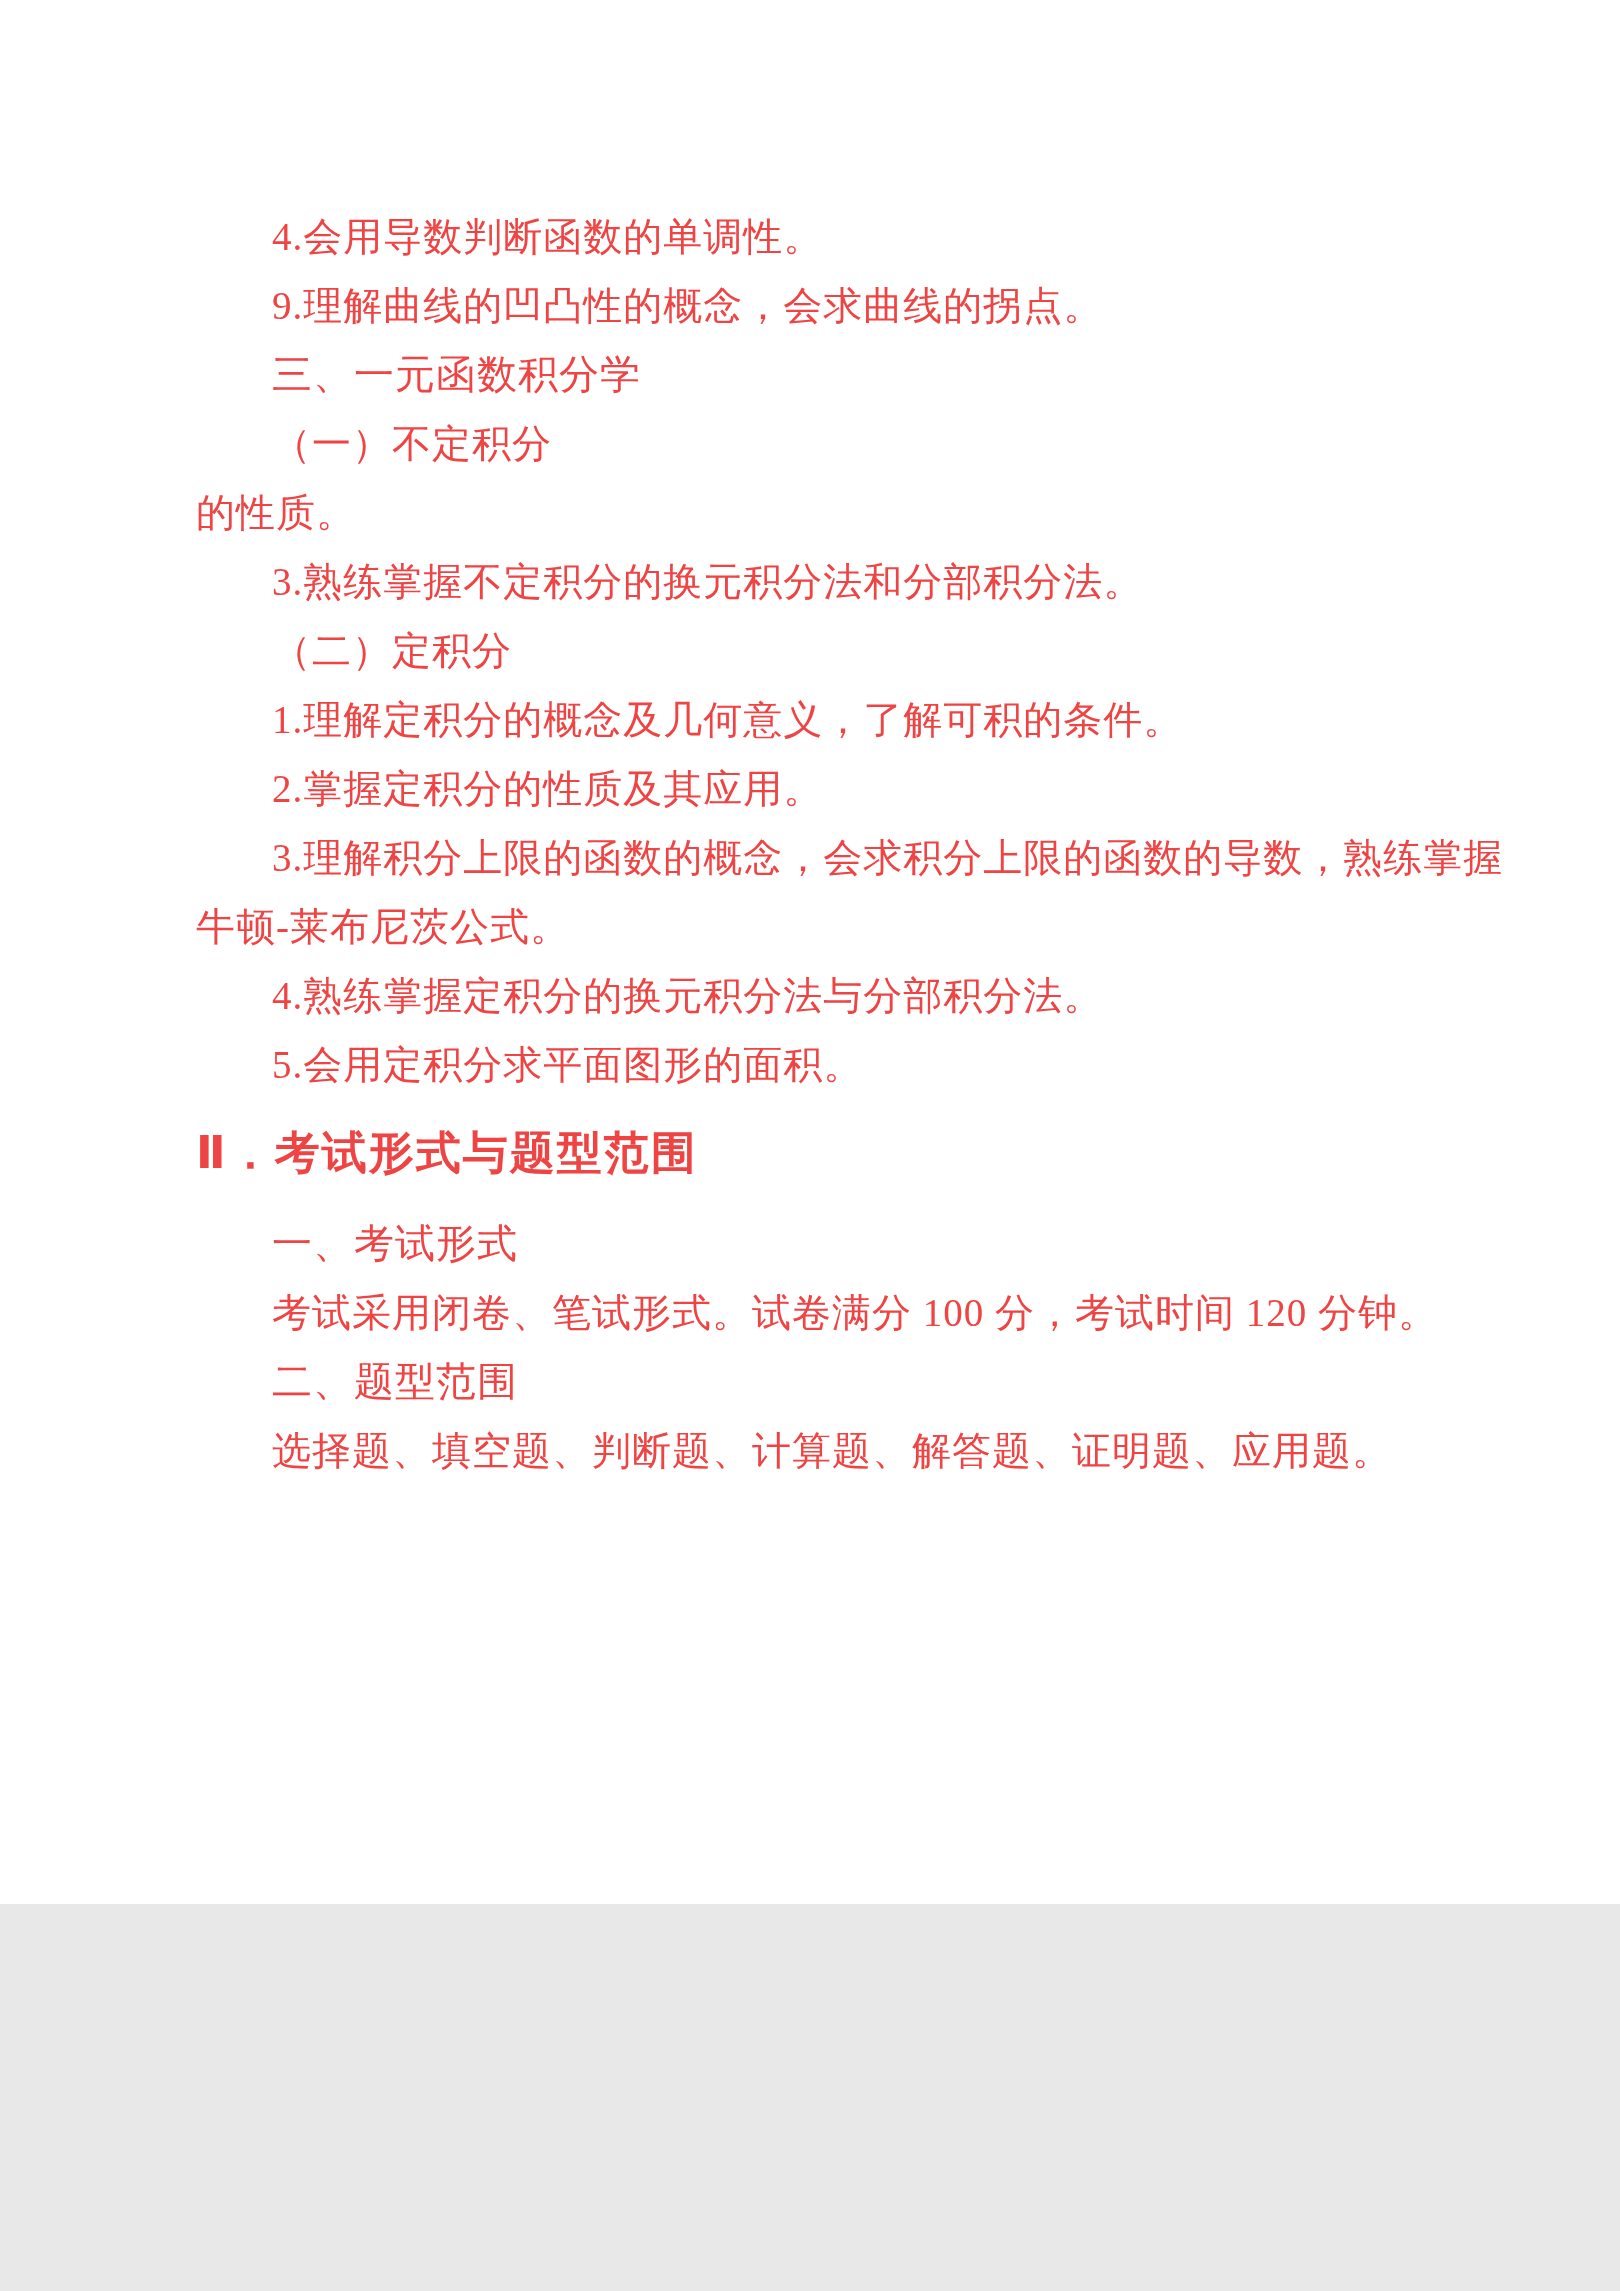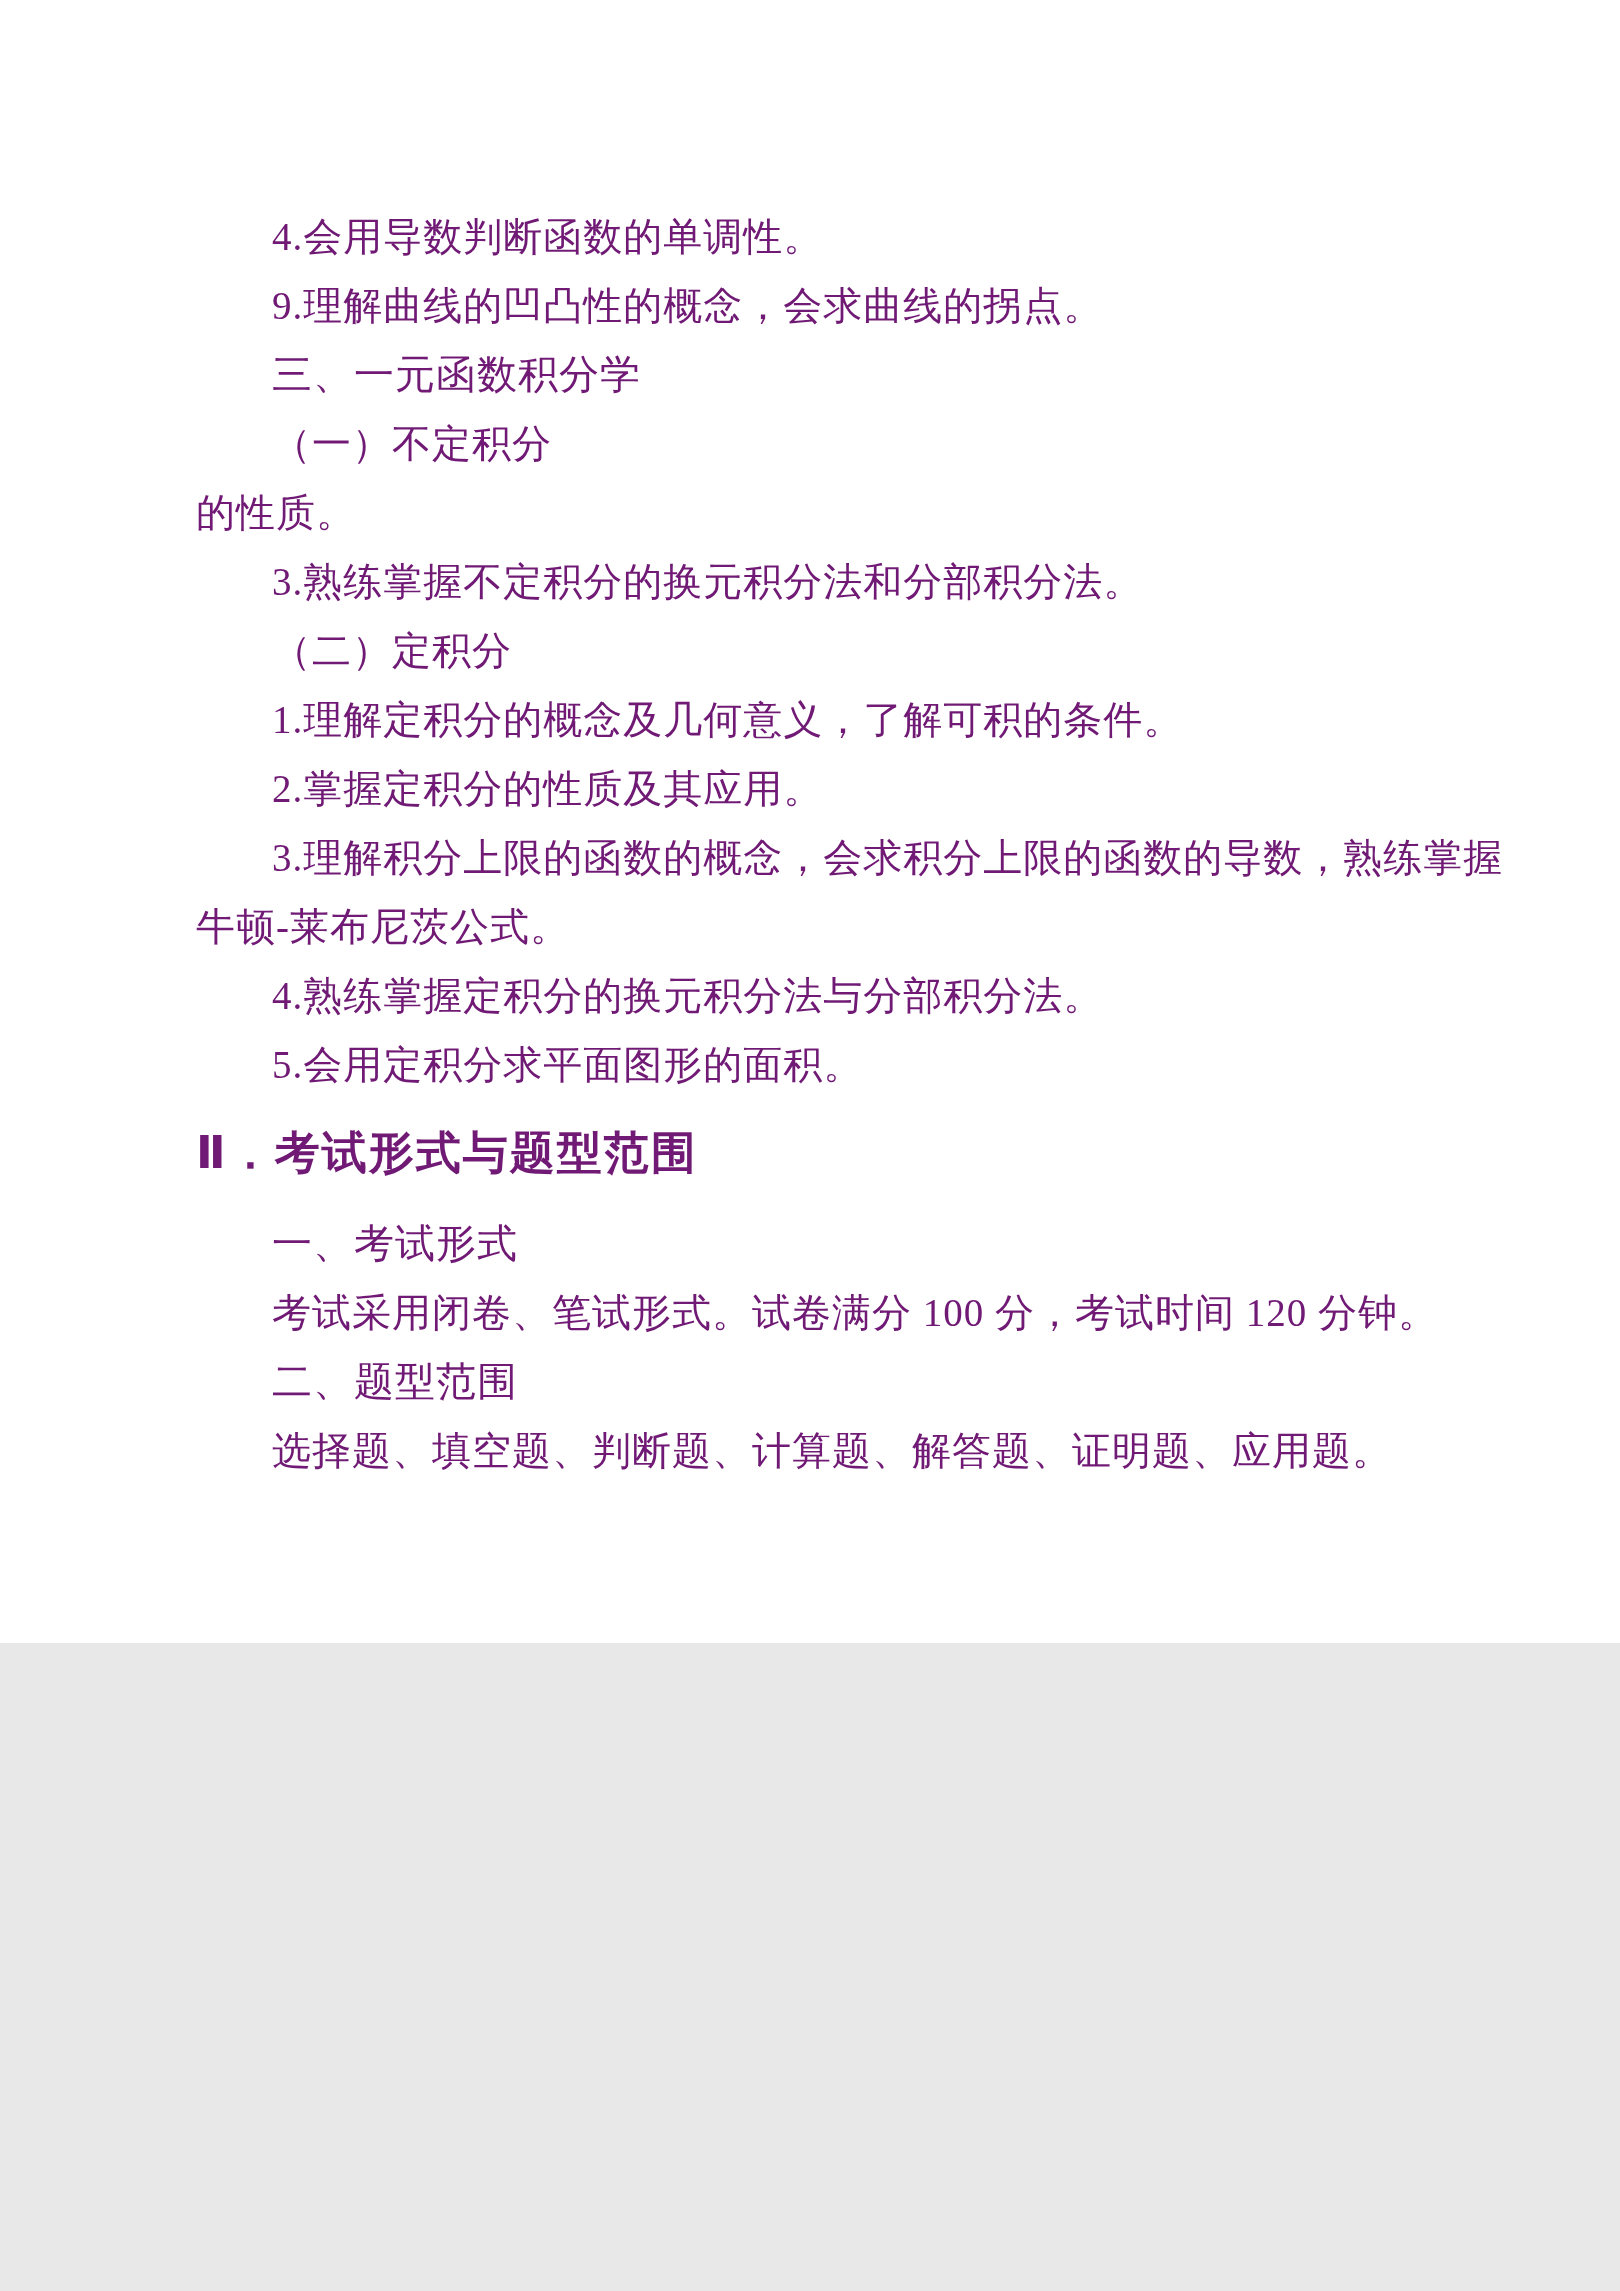--- a/index.html
+++ b/index.html
@@ -1,22 +1,22 @@
 <!DOCTYPE html>
 <html><head>
   <meta charset="utf-8">
   <style>
     html, body { margin: 0; padding: 0; background: #e8e8e8; }
     .page {
       position: relative;
       width: 1620px;
-      height: 1643px;
+      height: 1904px;
       margin: 0 auto;
       background: #ffffff;
-      color: #701a75;
+      color: #ef4444;
       font-family: "Liberation Serif", "DejaVu Serif", serif;
       overflow: hidden;
     }
     .content {
       position: absolute;
       left: 196px;
       top: 202px;
       width: 1287px;
     }
     .line {

